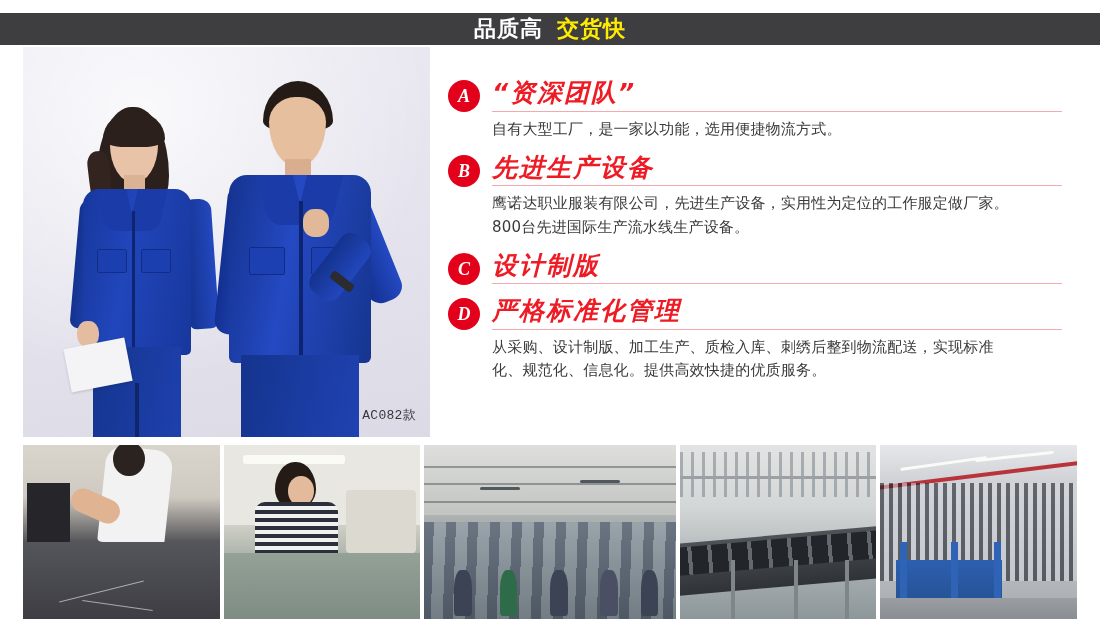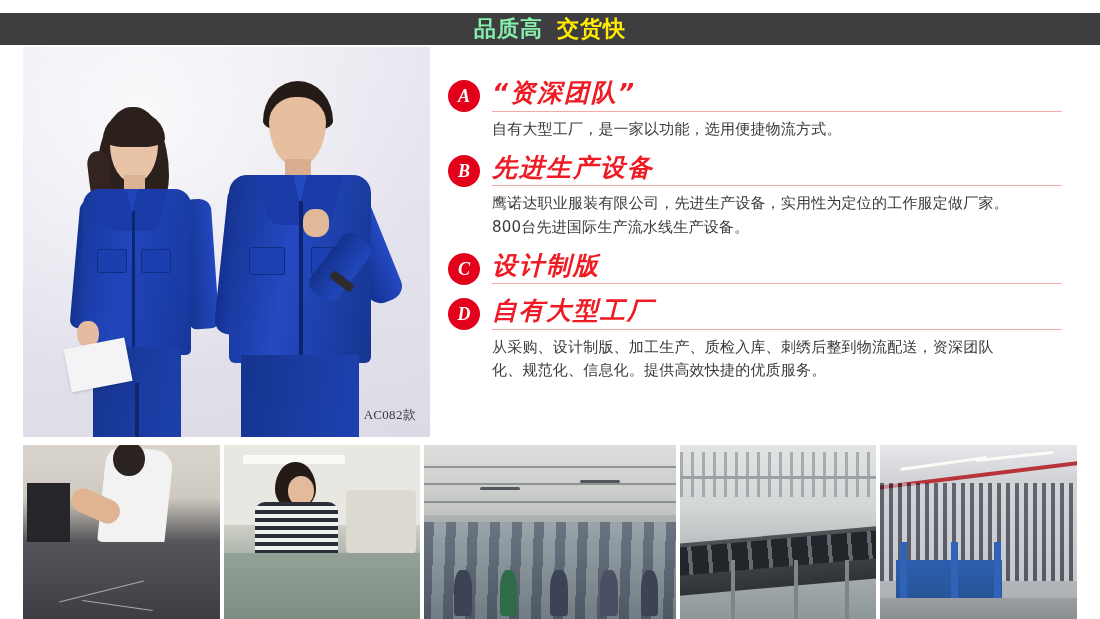--- a/index.html
+++ b/index.html
@@ -28,21 +28,21 @@
     align-items: center;
     justify-content: center;
   }
   .header-title {
     font-size: 22px;
     font-weight: bold;
     letter-spacing: 1px;
     line-height: 1;
     white-space: nowrap;
   }
-  .header-title .seg-white { color: #86efac; text-align: center; }
+  .header-title .seg-white { color: #ffffff; text-align: center; }
   .header-title .seg-yellow { color: #ffec00; margin-left: 14px; }
 
   
   .hero-photo {
     position: absolute;
     left: 23px;
     top: 47px;
     width: 407px;
     height: 390px;
     overflow: hidden;
@@ -187,21 +187,21 @@
     background: linear-gradient(100deg, #15348e, #1f42b2);
   }
 
   
   .product-code {
     position: absolute;
     right: 14px;
     bottom: 13px;
     font-size: 13px;
     color: #38383c;
-    font-family: Liberation Serif, serif;
+    font-family: Liberation Mono, monospace;
     letter-spacing: 0.3px;
   }
 
   
   .features {
     position: absolute;
     left: 448px;
     top: 78px;
     width: 614px;
   }
@@ -490,23 +490,23 @@
     </div>
   </div>
 
   <div class="feature fc">
     <div class="badge">C</div>
     <div class="feature-title">设计制版</div>
   </div>
 
   <div class="feature fd">
     <div class="badge">D</div>
-    <div class="feature-title">自有大型工厂</div>
+    <div class="feature-title">严格标准化管理</div>
     <div class="feature-body">
-      <span class="line">从采购、设计制版、加工生产、质检入库、刺绣后整到物流配送，资深团队</span>
+      <span class="line">从采购、设计制版、加工生产、质检入库、刺绣后整到物流配送，实现标准</span>
       <span class="line">化、规范化、信息化。提供高效快捷的优质服务。</span>
     </div>
   </div>
 
 </div>
 
 <div class="strip">
 
   <div class="strip-cell ph1">
     <div class="tablet"></div>

